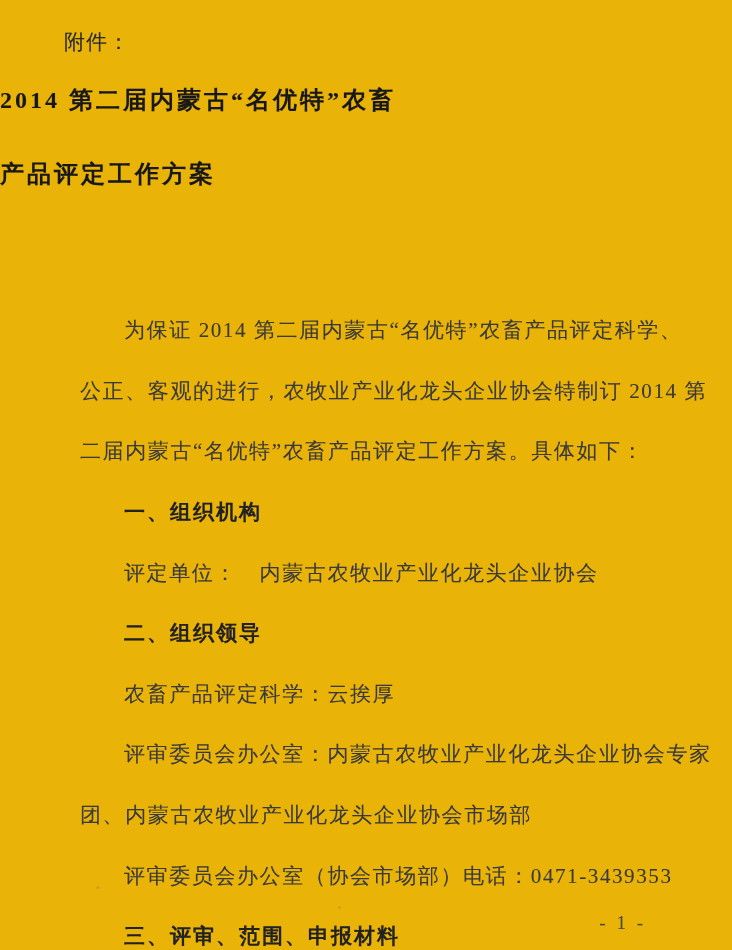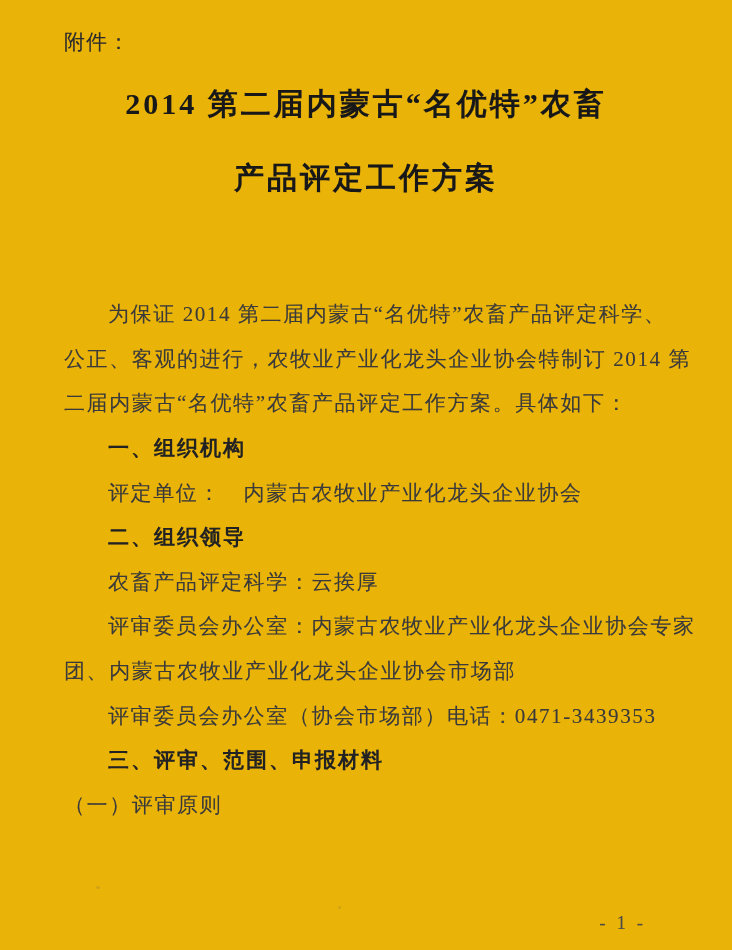--- a/index.html
+++ b/index.html
@@ -13,31 +13,31 @@
     color:#333;
     text-shadow:0.2px 0.2px 0.4px rgba(70,70,70,0.28);
   }
   .attachment{
     position:absolute;left:64px;top:28px;
     font-size:21px;letter-spacing:1px;color:#2b2b2b;
     font-family:"Liberation Sans","DejaVu Sans",sans-serif;
   }
   .title-line{
     position:absolute;left:0;width:100%;
-    text-align:center;
-    font-size:30px;font-weight:bold;
+    text-align:left;
+    font-size:24px;font-weight:bold;
     letter-spacing:3px;color:#181818;
   }
   .title-line.l1{top:84px;}
   .title-line.l2{top:158px;}
   .body-block{
     position:absolute;left:64px;top:292px;right:48px;
   }
   .line{
-    margin:0;height:44.6px;
+    margin:16px;height:44.6px;
     display:flex;align-items:center;
     font-size:21px;letter-spacing:1.6px;
     white-space:nowrap;color:#3a3a3a;
   }
   .line.indent{padding-left:44px;}
   .line.heading{
     font-family:"Liberation Sans","DejaVu Sans",sans-serif;
     font-weight:bold;color:#222;letter-spacing:2px;
   }
   .page-number{

